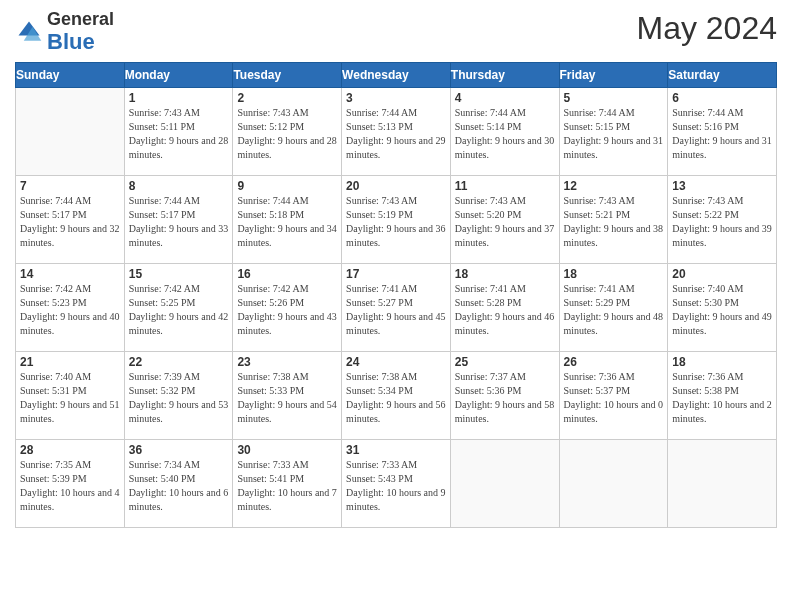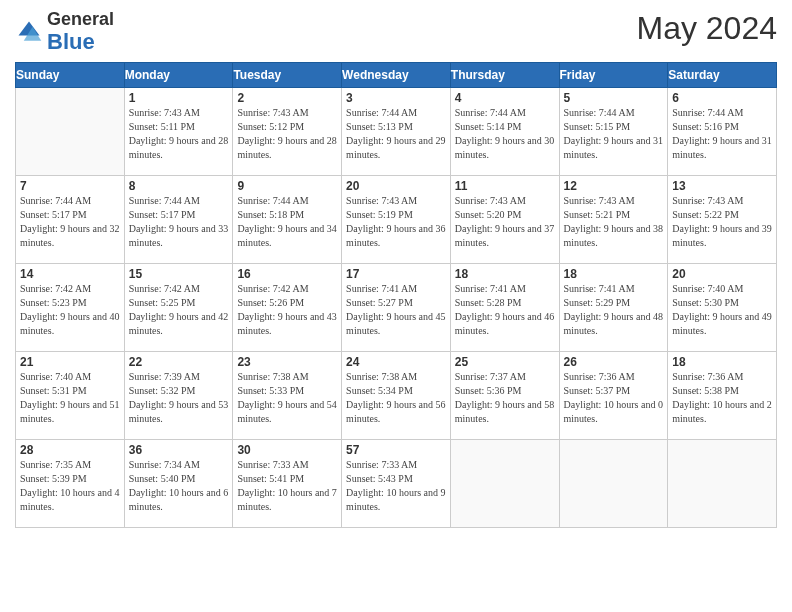--- a/index.html
+++ b/index.html
@@ -255,21 +255,21 @@
           </td>
           <td>
             <span class="day-number">36</span>
             <div class="day-info">Sunrise: 7:34 AM<br>Sunset: 5:40 PM<br>Daylight: 10 hours and 6 minutes.</div>
           </td>
           <td>
             <span class="day-number">30</span>
             <div class="day-info">Sunrise: 7:33 AM<br>Sunset: 5:41 PM<br>Daylight: 10 hours and 7 minutes.</div>
           </td>
           <td>
-            <span class="day-number">57</span>
+            <span class="day-number">31</span>
             <div class="day-info">Sunrise: 7:33 AM<br>Sunset: 5:43 PM<br>Daylight: 10 hours and 9 minutes.</div>
           </td>
           <td class="empty-cell"></td>
           <td class="empty-cell"></td>
           <td class="empty-cell"></td>
         </tr>
       </tbody>
   </table>
 </div>
 

